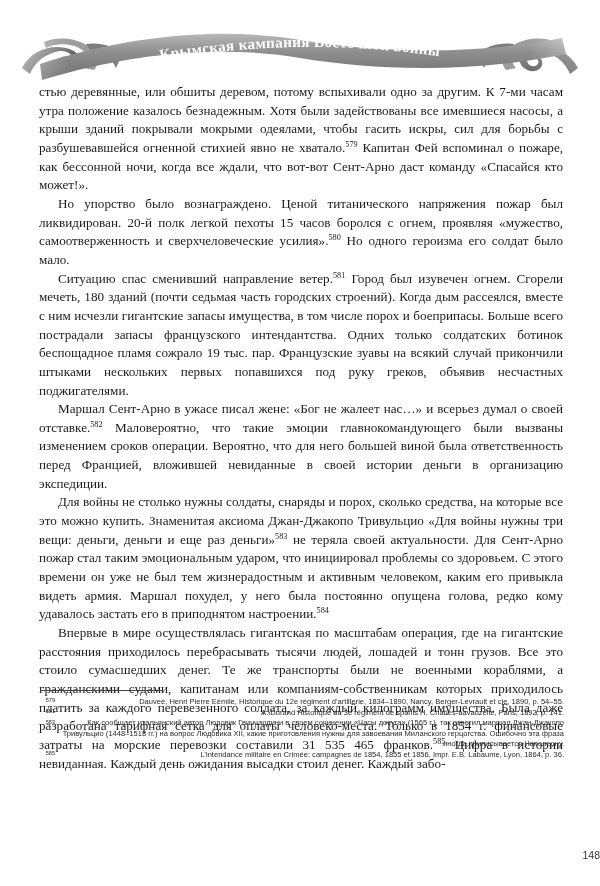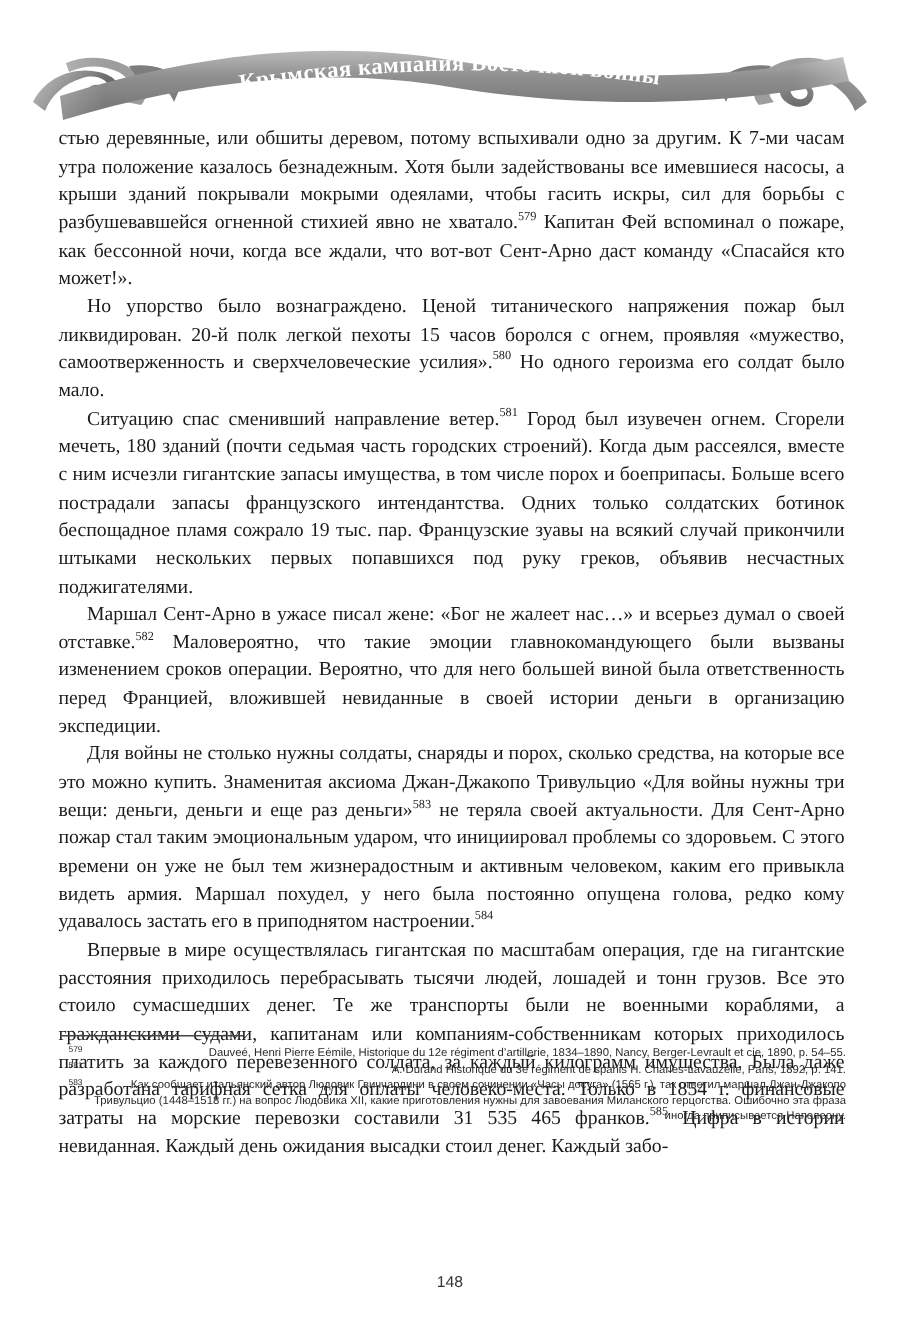--- a/index.html
+++ b/index.html
@@ -109,21 +109,21 @@
     flex: 1 1 auto;
     text-align: right;
   }
 
   
   .page-number {
     position: absolute;
     left: 0;
     top: 849px;
     width: 600px;
-    text-align: center;
+    text-align: right;
     font-family: "Liberation Sans", "DejaVu Sans", sans-serif;
     font-size: 10.5px;
     color: #333;
   }
 </style>
 </head>
 <body>
 
 <div class="page">
 
@@ -205,17 +205,21 @@
       <span class="fn-text">Dauveé, Henri Pierre Eémile, Historique du 12e régiment d’artillerie, 1834–1890, Nancy, Berger-Levrault et cie, 1890, p. 54–55.</span>
     </div>
     <div class="fn-item">
       <span class="fn-num">581</span>
       <span class="fn-text">A. Durand Historique du 3e régiment de spahis H. Charles-Lavauzelle, Paris, 1892, p. 141.</span>
     </div>
     <div class="fn-item">
       <span class="fn-num">583</span>
       <span class="fn-text">Как сообщает итальянский автор Людовик Гвиччардини в своем сочинении «Часы досуга» (1565 г.), так ответил маршал Джан-Джакопо Тривульцио (1448–1518 гг.) на вопрос Людовика XII, какие приготовления нужны для завоевания Миланского герцогства. Ошибочно эта фраза иногда приписывается Наполеону.</span>
     </div>
+    <div class="fn-item">
+      <span class="fn-num">585</span>
+      <span class="fn-text">L’intendance militaire en Crimée: campagnes de 1854, 1855 et 1856, Impr. E.B. Labaume, Lyon, 1864, p. 36.</span>
+    </div>
   </div>
 
   <div class="page-number">148</div>
 
 </div>
 
 </body></html>

